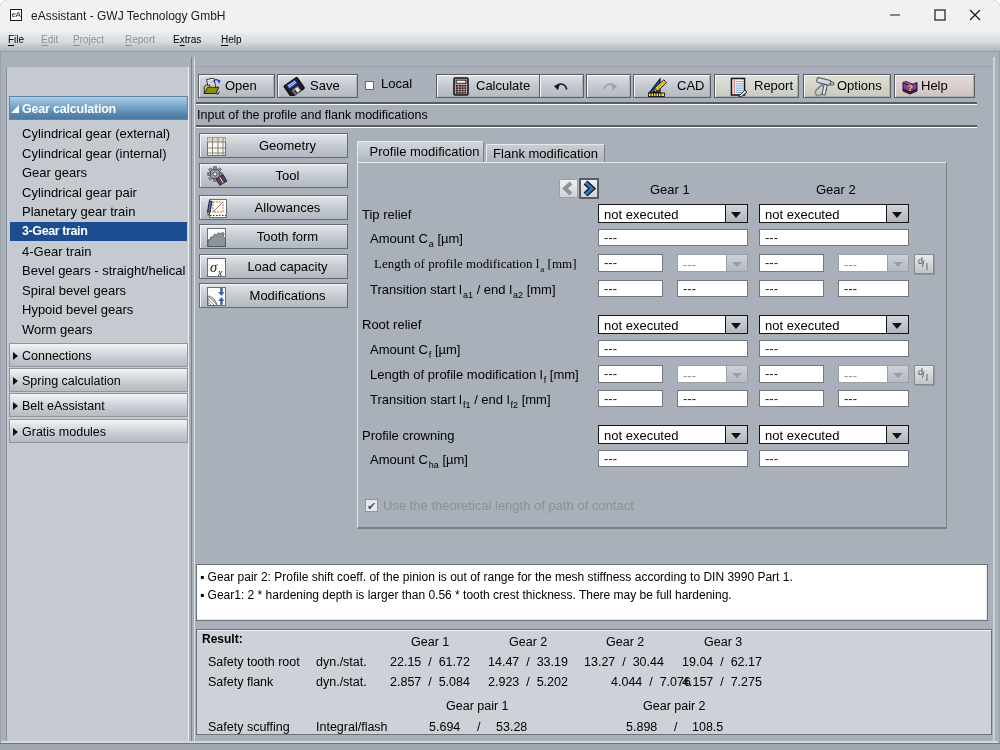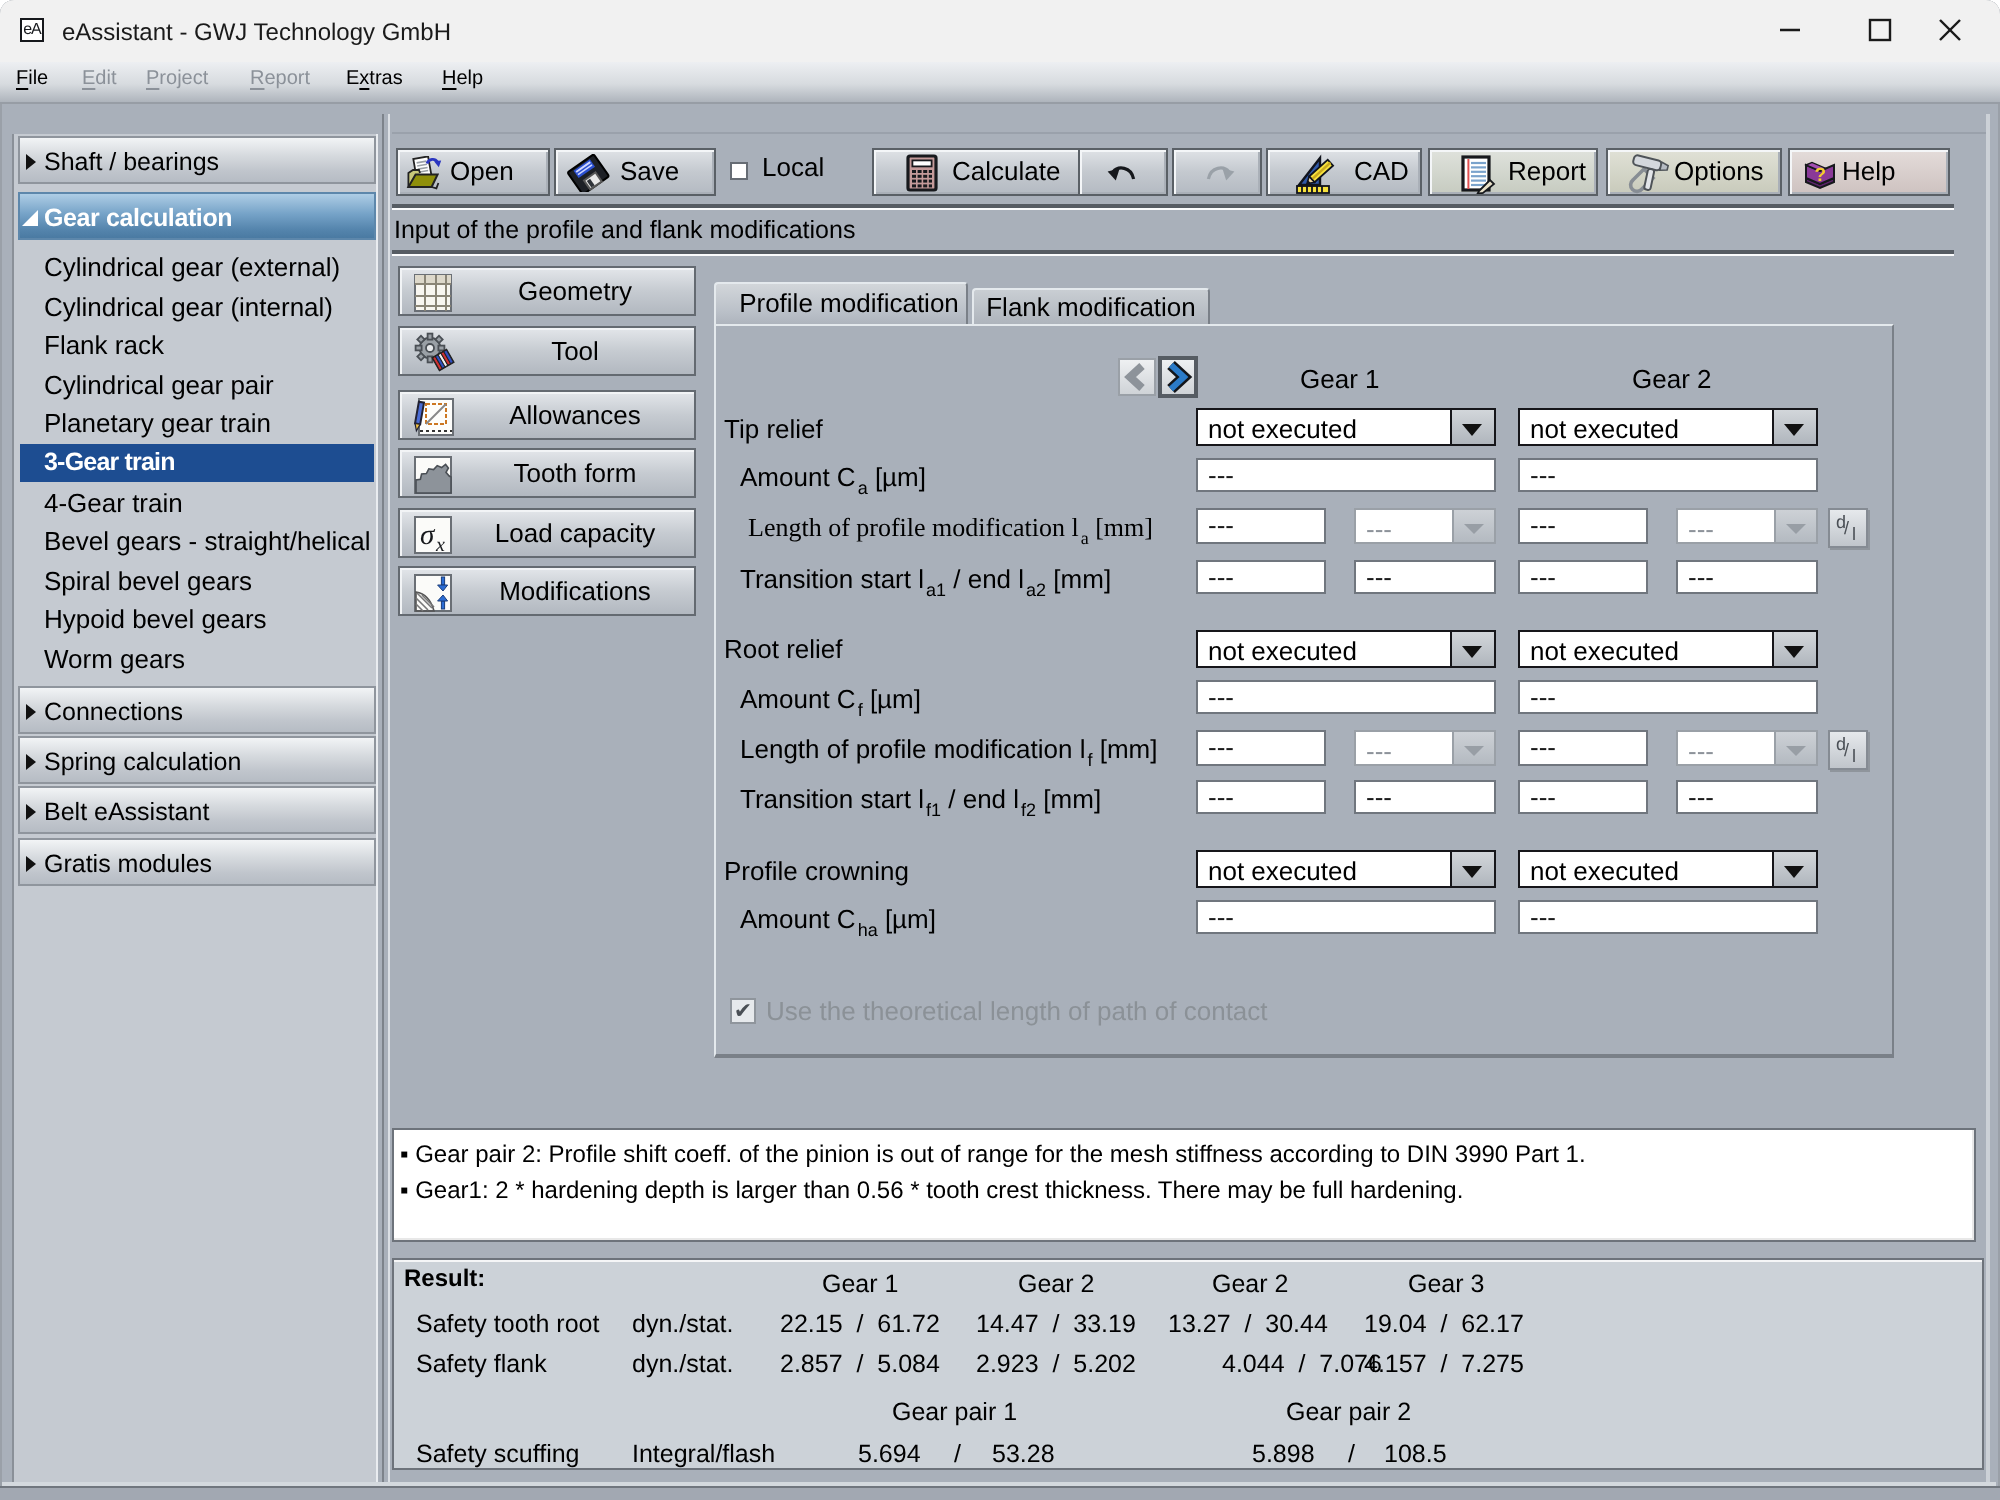--- a/index.html
+++ b/index.html
@@ -95,33 +95,29 @@
     <div class="menuitem dis" style="left:41px;"><u>E</u>dit</div>
     <div class="menuitem dis" style="left:73px;"><u>P</u>roject</div>
     <div class="menuitem dis" style="left:125px;"><u>R</u>eport</div>
     <div class="menuitem" style="left:173px;">E<u>x</u>tras</div>
     <div class="menuitem" style="left:221px;"><u>H</u>elp</div>
   </div>
 
   <div class="abs" style="left:6px; top:66.5px; width:182.5px; height:675px; background:#c5cad1; border-left:1.2px solid #8a9098; border-right:1.3px solid #e9ecf0;"></div>
   <div class="abs" style="left:190.5px; top:57px; width:1.2px; height:685px; background:#7d838b;"></div>
   <div class="abs" style="left:193.6px; top:57px; width:1.4px; height:684px; background:#dce0e5;"></div>
-  <div class="navhdr" style="top:68px;">
-      <span class="tri"></span>
-      <span class="txt">Shaft / bearings</span>
-    </div>
   <div class="navhdr" id="hdrgear" style="top:96px;">
       <svg style="position:absolute;left:0.5px;top:8px;" width="8" height="8" viewBox="0 0 8 8">
         <polygon points="0,8 8,8 8,0" fill="#fff"></polygon>
       </svg>
       <span class="txt">Gear calculation</span>
     </div>
   <div class="navitem" style="top:124px;">Cylindrical gear (external)</div>
   <div class="navitem" style="top:143.5px;">Cylindrical gear (internal)</div>
-  <div class="navitem" style="top:163px;">Flank rack</div>
+  <div class="navitem" style="top:163px;">Gear gears</div>
   <div class="navitem" style="top:182.5px;">Cylindrical gear pair</div>
   <div class="navitem" style="top:202px;">Planetary gear train</div>
   <div id="navsel" style="top:222px;">3-Gear train</div>
   <div class="navitem" style="top:241.5px;">4-Gear train</div>
   <div class="navitem" style="top:261px;">Bevel gears - straight/helical</div>
   <div class="navitem" style="top:300px;">Hypoid bevel gears</div>
   <div class="navitem" style="top:280.5px;">Spiral bevel gears</div>
   <div class="navitem" style="top:319.5px;">Worm gears</div>
   <div class="navhdr" style="top:343px;">
       <span class="tri"></span>

